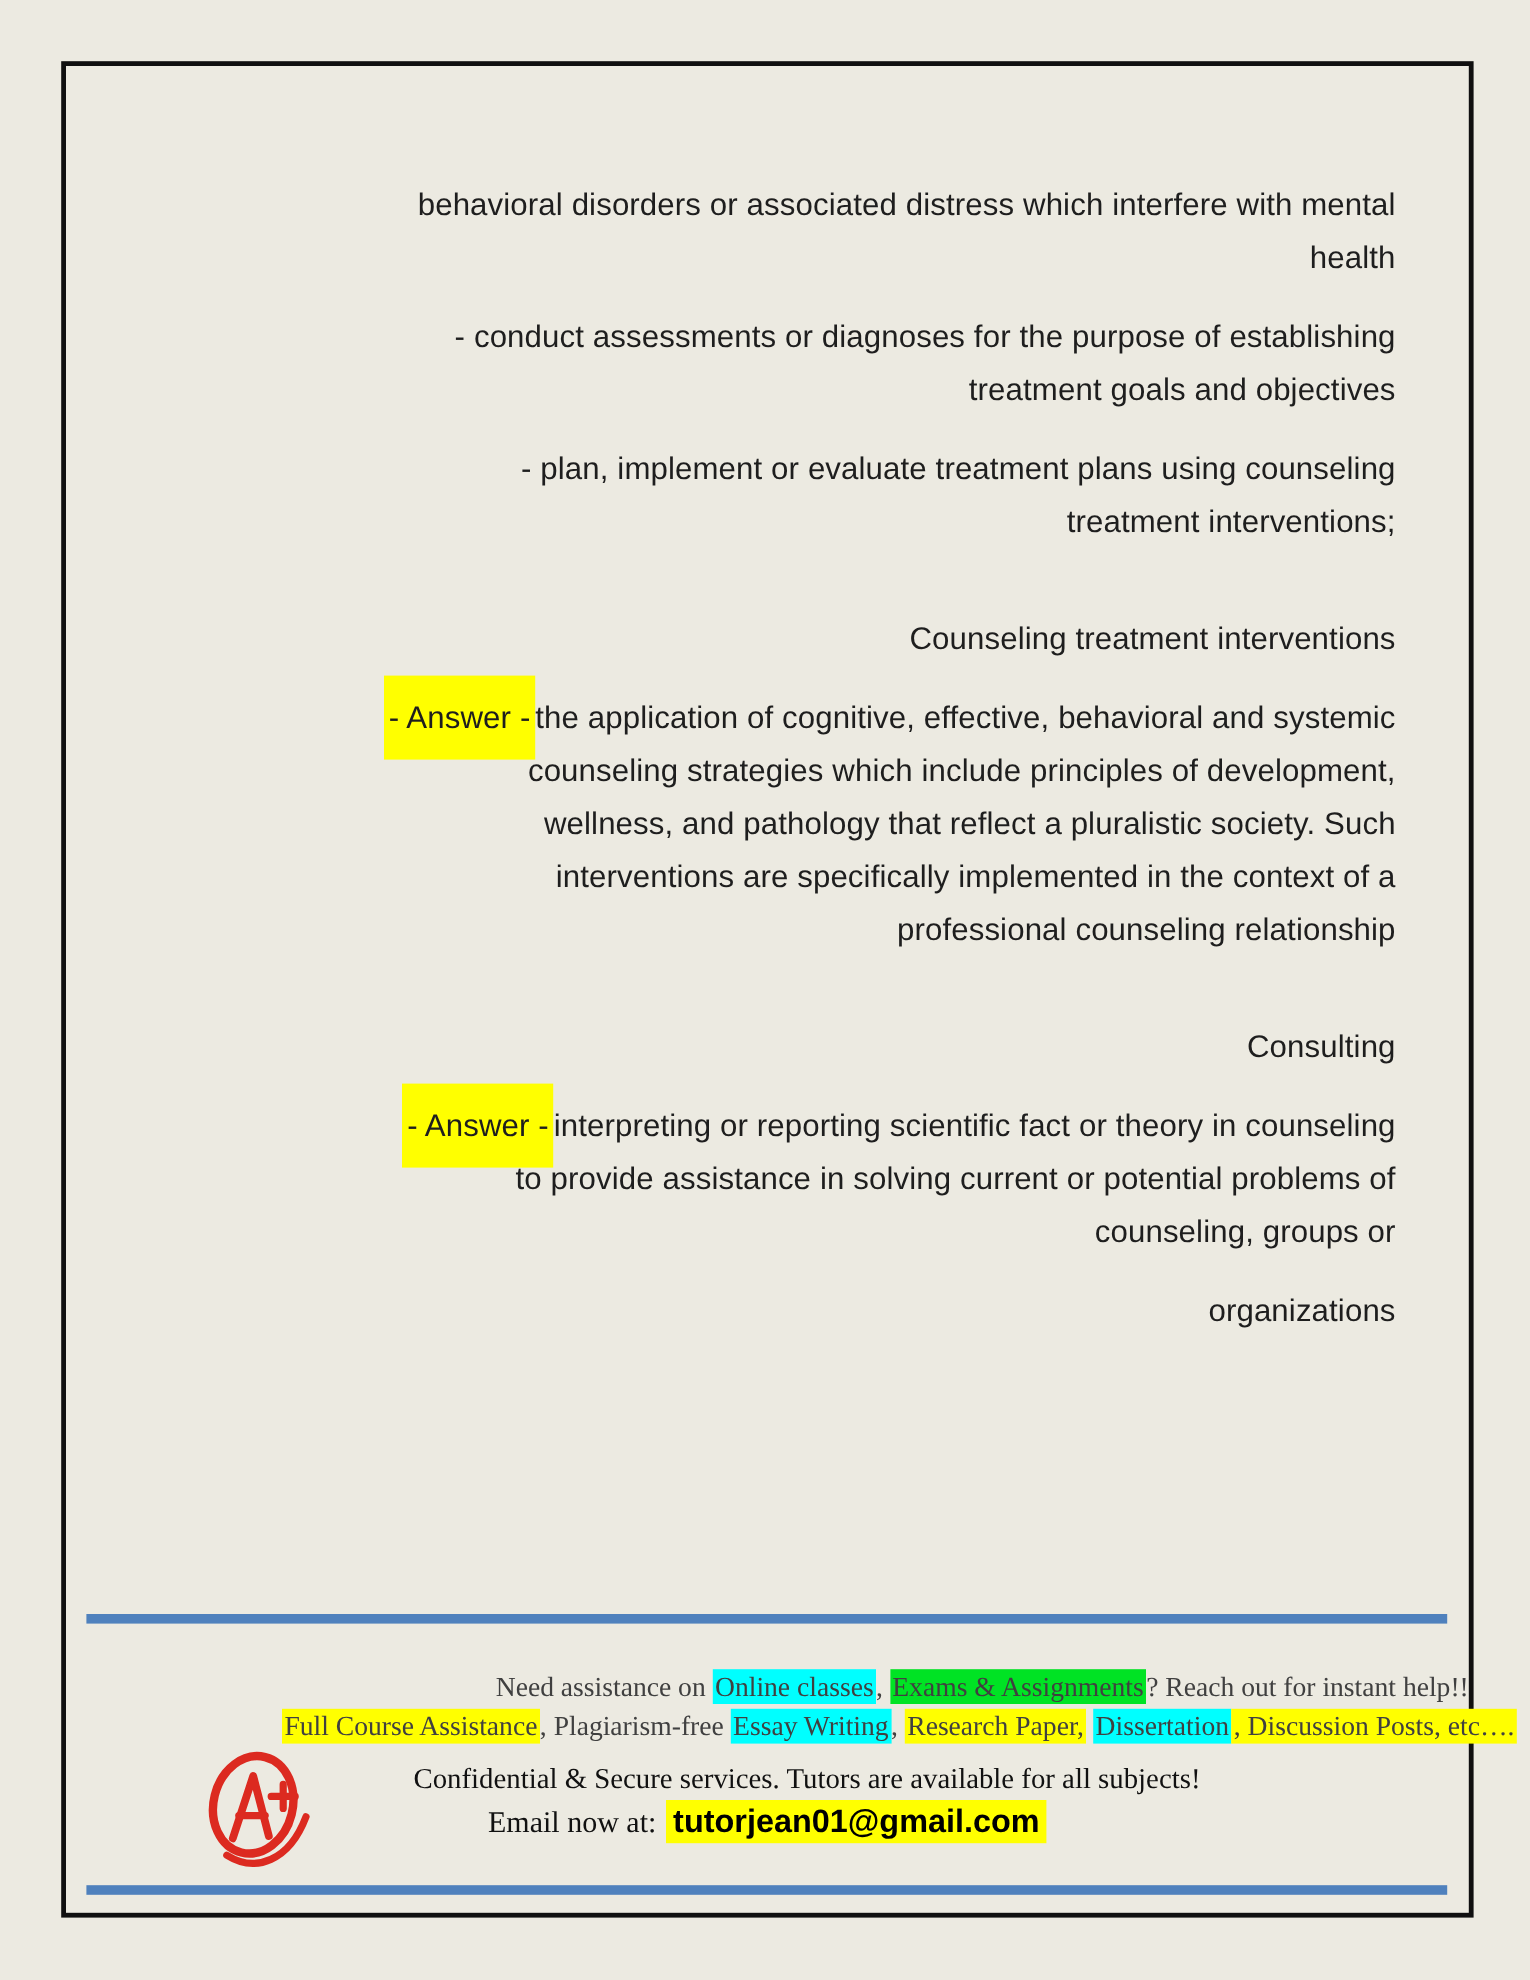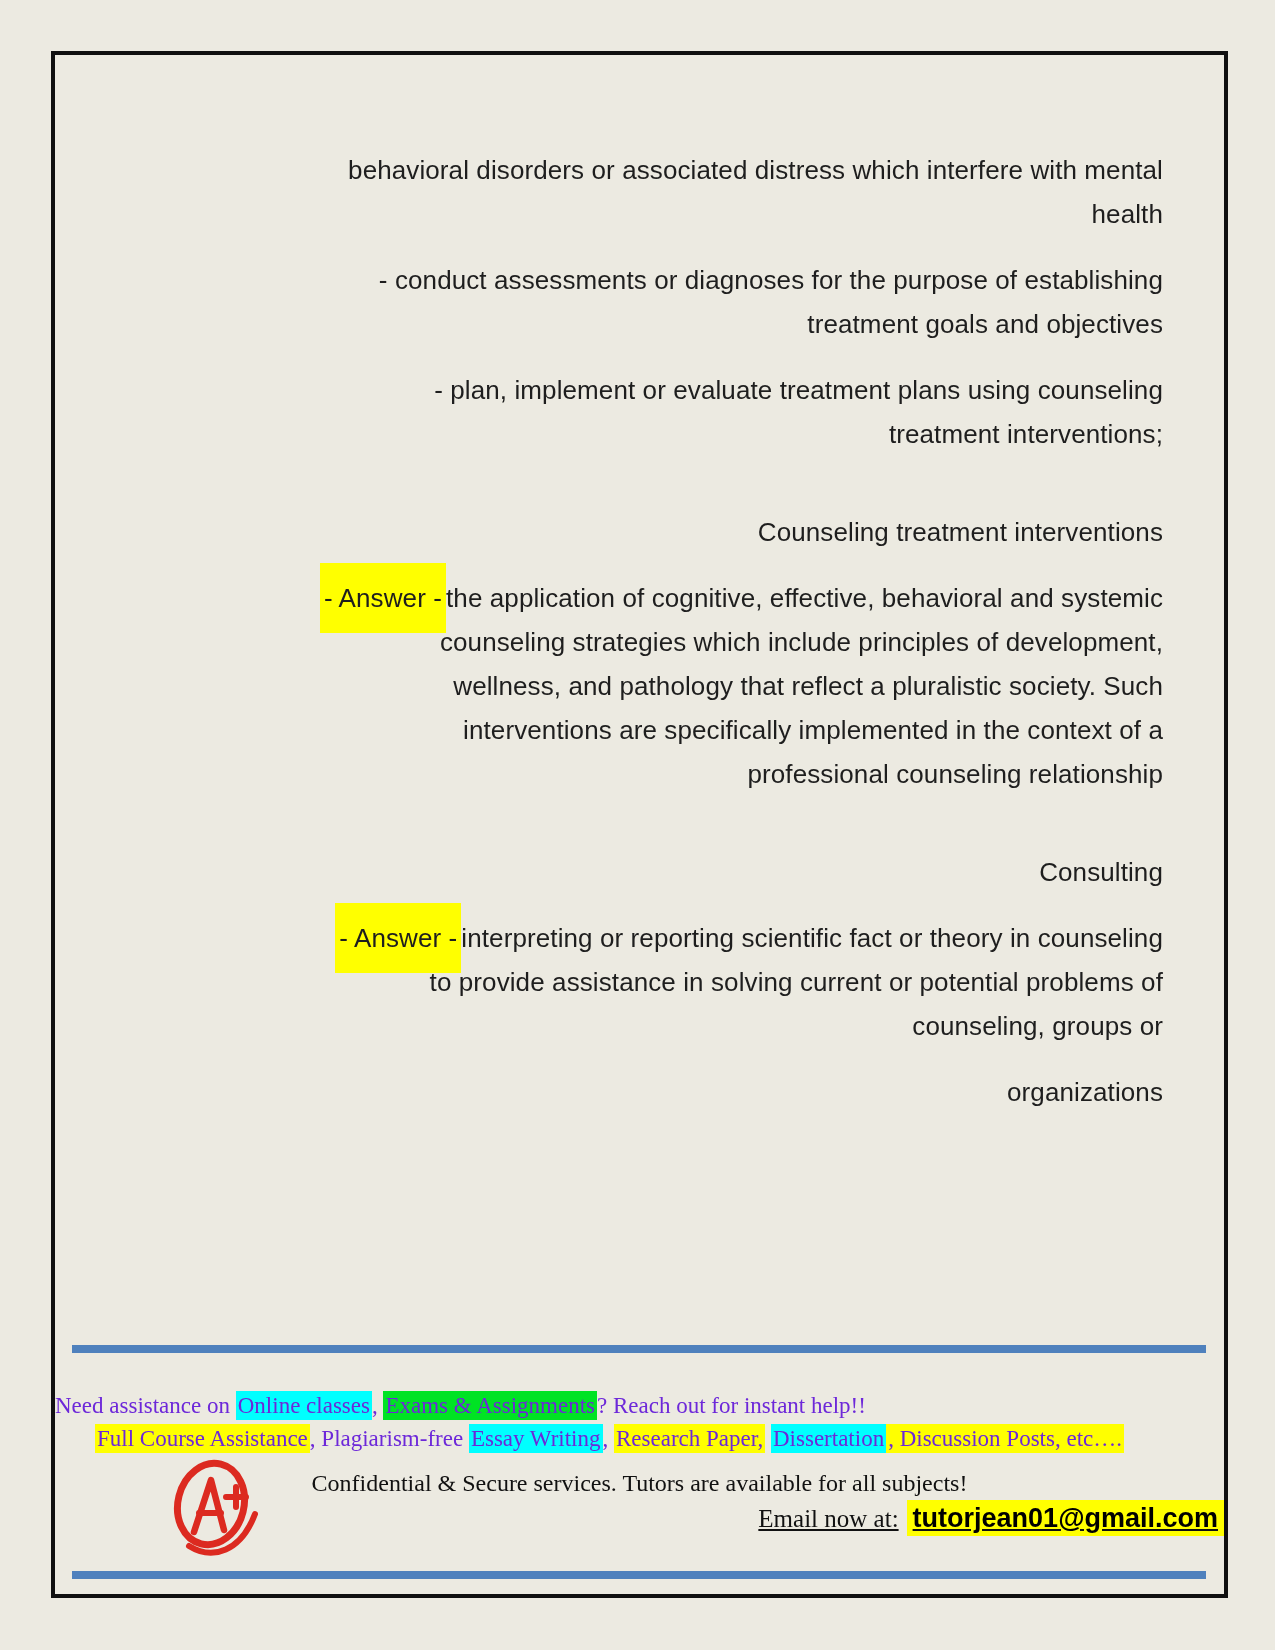--- a/index.html
+++ b/index.html
@@ -25,34 +25,34 @@
   .hl{padding:20px 4px;}
   .hl-yellow{background:var(--hl-yellow);}
   .hl-cyan{background:var(--hl-cyan);}
   .hl-green{background:var(--hl-green);}
   
   .rule{position:absolute;left:17px;width:1134px;height:8px;background:var(--rule-blue);}
   .rule-top{top:1290px;}
   .rule-bottom{top:1516px;}
   
   .f-line{
-    position:absolute;left:0;width:100%;text-align:left;
-    font-family:"Liberation Serif",serif;font-size:23px;color:#6d28d9;
+    position:absolute;left:0;width:100%;text-align:right;
+    font-family:"Liberation Serif",serif;font-size:23px;color:#404040;
     line-height:32px;white-space:nowrap;
   }
   .f-line .hl{padding:2px 2px;}
   #footer-line1{top:1335px;}
   #footer-line2{top:1368px;padding-left:40px;}
   .confidential{
     position:absolute;left:0;top:1415px;width:100%;text-align:center;
-    font-family:"Liberation Serif",serif;font-size:24px;color:#111;
+    font-family:"Liberation Serif",serif;font-size:24px;color:#111;padding-left:33px;
   }
   .email-line{
-    position:absolute;left:0;top:1448px;width:100%;text-align:right;
-    font-family:"Liberation Serif",serif;font-size:25px;color:#111;text-decoration:underline;
+    position:absolute;left:0;top:1448px;width:100%;text-align:center;
+    font-family:"Liberation Serif",serif;font-size:25px;color:#111;
   }
   .email{
     font-family:"Liberation Sans",sans-serif;font-weight:bold;
     font-size:27px;background:var(--hl-yellow);padding:3px 6px;margin-left:8px;
     color:#000;
   }
   .logo{position:absolute;left:110px;top:1396px;width:100px;height:112px;}
 </style>
 </head>
 <body style="--hl-yellow: #FFFF00; --hl-cyan: #00FFFF; --hl-green: #00E324; --rule-blue: #4F81BD; background: rgb(236, 234, 225);">

